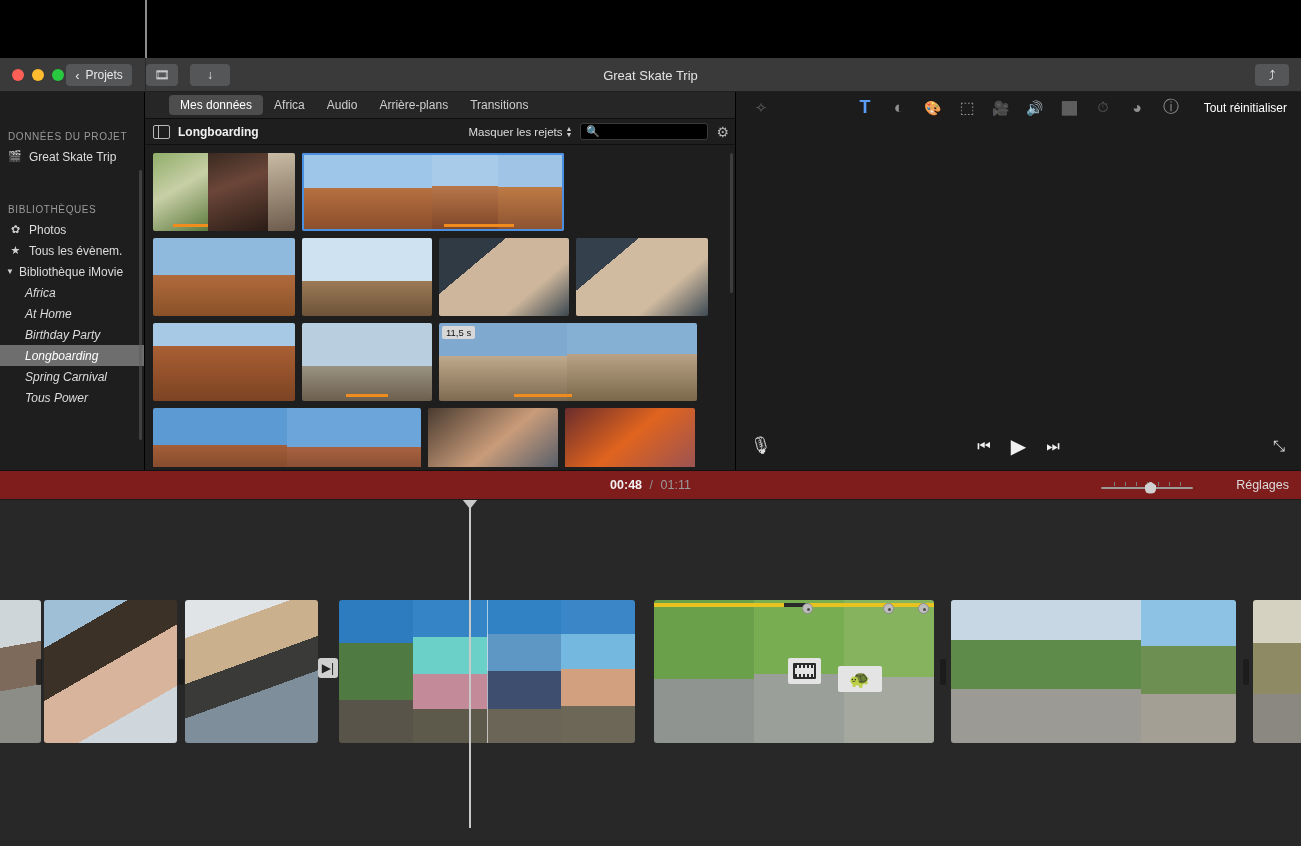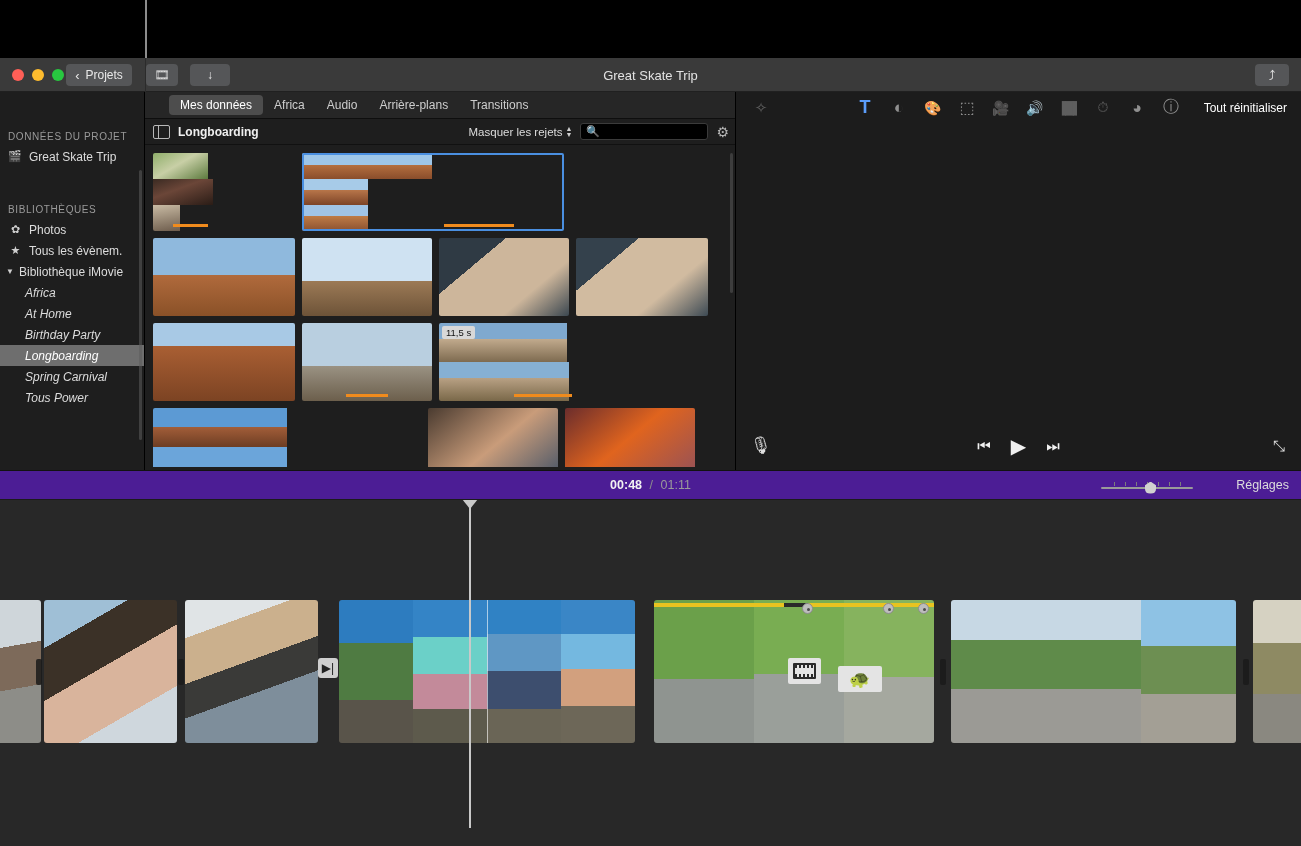--- a/index.html
+++ b/index.html
@@ -111,21 +111,21 @@
   }
   .searchbox .mag { color:#9a9a9a; font-size:11px; }
   .searchbox input {
     background:transparent; border:0; outline:0; color:#ddd; font-size:11px; width:100%;
     font-family:"Liberation Sans", sans-serif;
   }
   .gear { color:#b5b5b5; font-size:14px; }
 
   .clipgrid { position:relative; height:322px; overflow:hidden; padding:8px 0 0 8px;}
   .cliprow { display:flex; gap:7px; margin-bottom:7px; }
-  .clip { position:relative; height:78px; border-radius:2px; overflow:hidden; display:flex;flex-direction:column; }
+  .clip { position:relative; height:78px; border-radius:2px; overflow:hidden; display:flex; }
   .clip .seg { height:100%; background-size:cover; background-position:center; }
   .sel-clip { outline:2px solid #4a8fe0; outline-offset:-2px; }
   .fav-bar {
     position:absolute; height:3px; background:#f08b1d; bottom:4px;
   }
   .dur-badge {
     position:absolute; left:3px; top:3px; background:#d8d8d8; color:#111;
     font-size:9.5px; padding:1px 4px; border-radius:2px;
   }
   .brow-scroll { position:absolute; right:2px; top:8px; width:3px; height:140px; background:#5c5c5c; border-radius:2px; opacity:.5;}
@@ -164,21 +164,21 @@
   }
   .mic { position:absolute; left:14px; color:#e0e0e0; font-size:17px; }
   .transport { width:100%; display:flex; align-items:center; justify-content:center; gap:20px; color:#f0f0f0;}
   .transport .play { font-size:20px; }
   .transport .skip { font-size:15px; }
   .expand { position:absolute; right:16px; color:#ddd; font-size:15px; }
 
   
   .tl-toolbar {
     position:absolute; left:0; top:470px; width:1301px; height:30px;
-    background:#4c1d95; border-top:1px solid #121212; border-bottom:1px solid #1b1b1b;
+    background:#7f1d1d; border-top:1px solid #121212; border-bottom:1px solid #1b1b1b;
     display:flex; align-items:center;
   }
   .timecode {
     position:absolute; left:0; right:0; text-align:center; font-size:12.5px;
   }
   .timecode .cur { color:#f2f2f2; font-weight:bold; }
   .timecode .sl { color:#8d8d8d; margin:0 4px;}
   .timecode .tot { color:#9a9a9a; }
   .zoomwrap { position:absolute; right:108px; display:flex; flex-direction:column; align-items:center; }
   .zticks { display:flex; gap:10px; margin-bottom:1px; }

